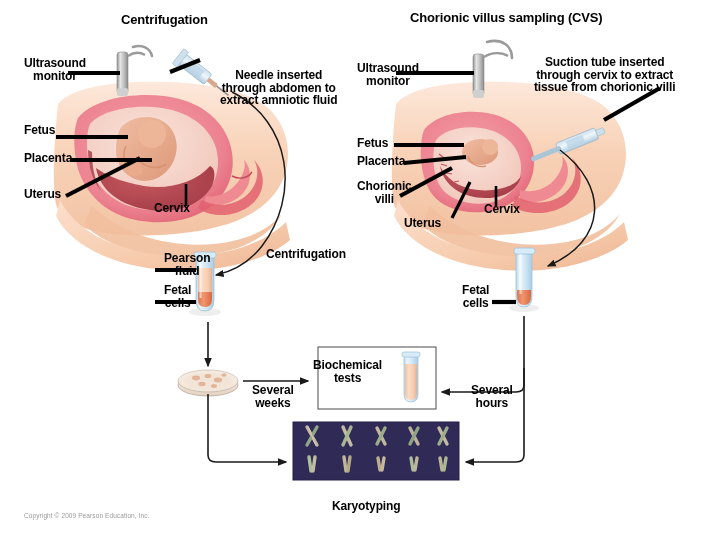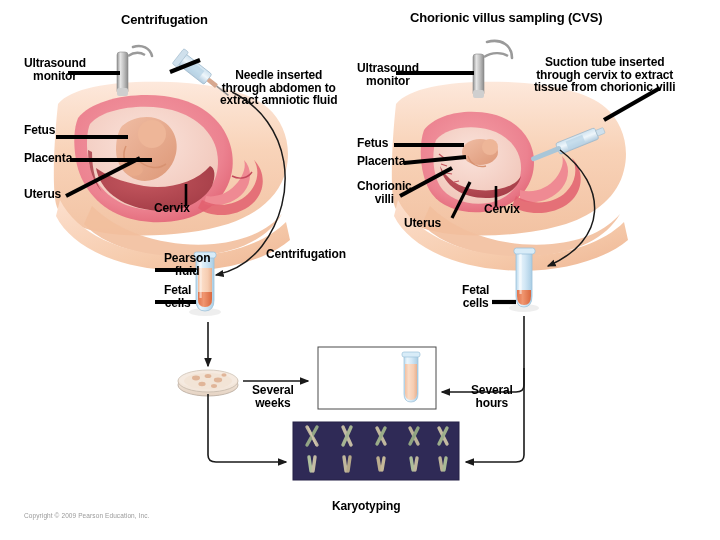--- a/index.html
+++ b/index.html
@@ -359,18 +359,20 @@
   <div class="lbl t-lab" style="left:164px;top:284px;">Fetal
 cells</div>
   <div class="lbl t-lab" style="left:462px;top:284px;">Fetal
 cells</div>
 
   <div class="lbl t-lab" style="left:252px;top:384px;">Several
 weeks</div>
   <div class="lbl t-lab" style="left:471px;top:384px;">Several
 hours</div>
 
+  <div class="lbl t-lab" style="left:313px;top:359px;">Biochemical
+tests</div>
 
   <div class="lbl t-lab" style="left:332px;top:500px;">Karyotyping</div>
 
   <div class="lbl copy">Copyright © 2009 Pearson Education, Inc.</div>
 
 </div>
 
 </body></html>

